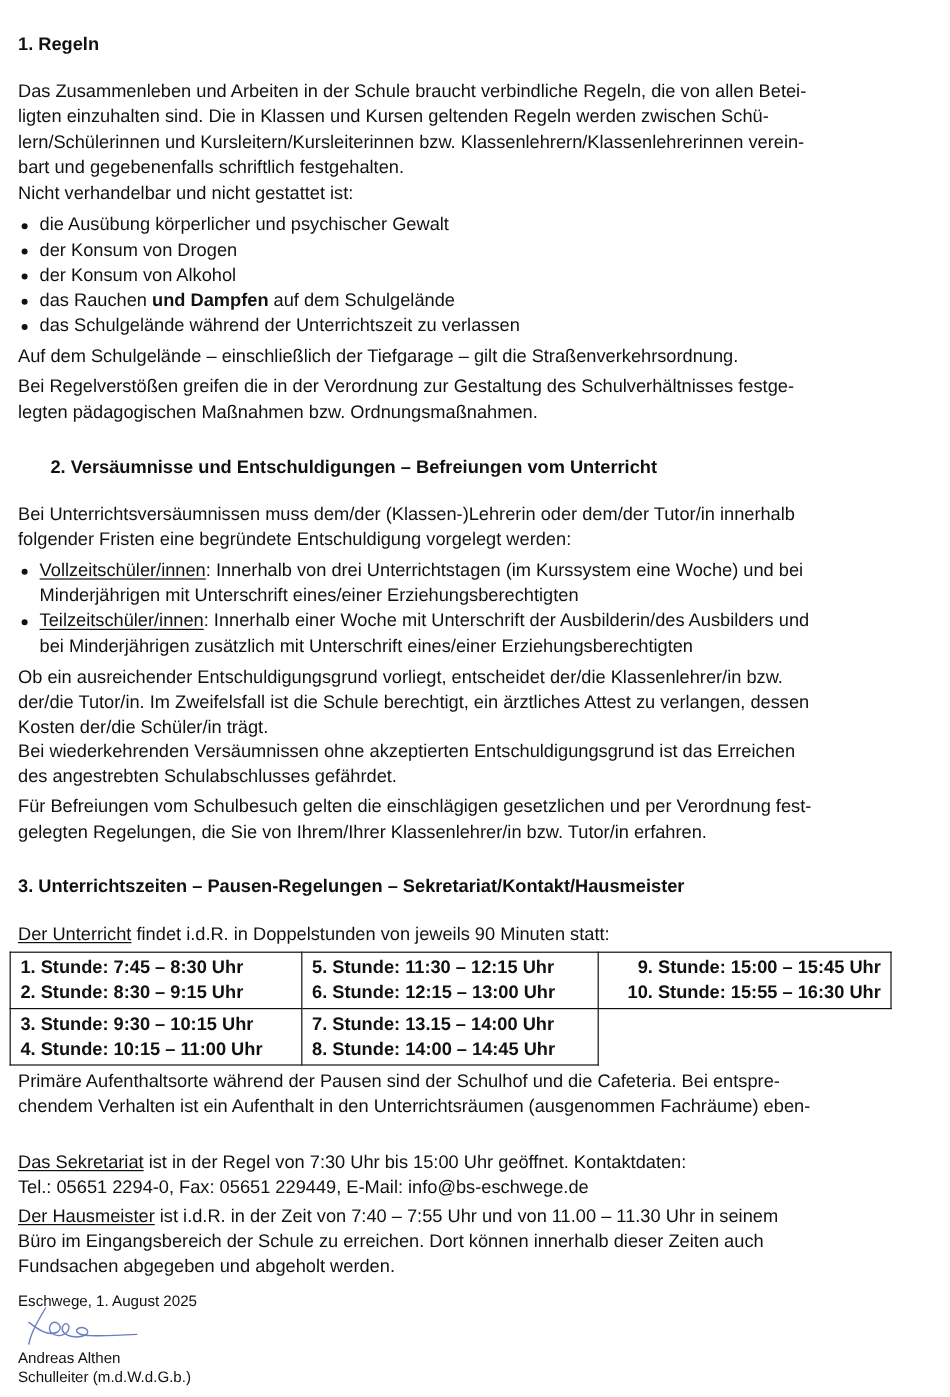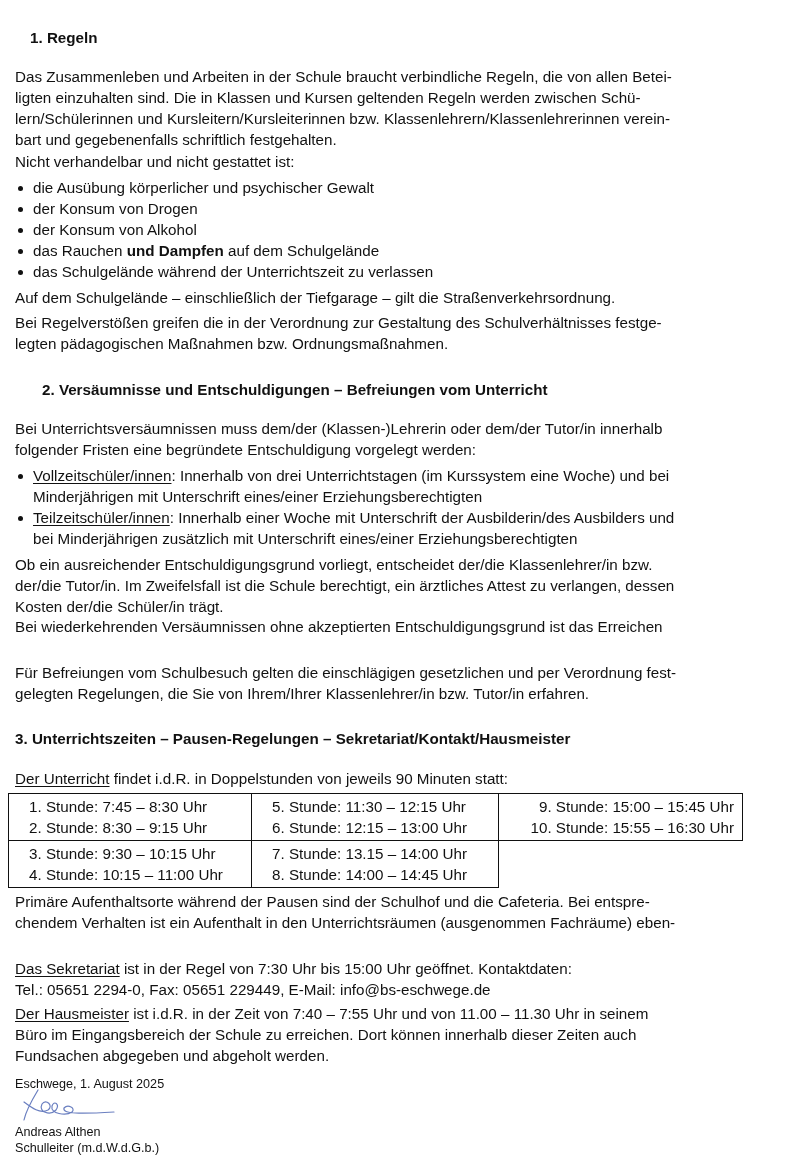--- a/index.html
+++ b/index.html
@@ -22,39 +22,40 @@
     .bullets li::before {
       content: ""; position: absolute; left: 3px; top: 9px;
       width: 5px; height: 5px; border-radius: 50%; background: #111;
     }
     table.times {
       position: absolute; left: 8px; top: 793px;
       border-collapse: collapse;
     }
     table.times td {
       border: 1px solid #111;
-      padding: 2px 8px 2px 20px;
+      padding: 2px 8px 2px 8px;
       vertical-align: top;
       white-space: nowrap;
       line-height: 21px;
       height: 47px;
+      font-weight: bold;
     }
     table.times td.c1 { width: 243px; }
     table.times td.c2 { width: 247px; }
     table.times td.c3 { width: 244px; text-align: right; }
     table.times td.empty { border: none; border-left: 1px solid #111; }
     .small { font-size: 12.6px; line-height: 16px; }
     .sig { position: absolute; left: 10px; top: 1086px; }
   </style>
 </head>
 <body>
 
 <div class="page">
 
-  <div class="h" style="top:27px;margin-left:15px;">1. Regeln</div>
+  <div class="h" style="top:27px;">1. Regeln</div>
 
   <div class="blk" style="top:66px;">
     <span class="line">Das Zusammenleben und Arbeiten in der Schule braucht verbindliche Regeln, die von allen Betei-</span>
     <span class="line">ligten einzuhalten sind. Die in Klassen und Kursen geltenden Regeln werden zwischen Schü-</span>
     <span class="line">lern/Schülerinnen und Kursleitern/Kursleiterinnen bzw. Klassenlehrern/Klassenlehrerinnen verein-</span>
     <span class="line">bart und gegebenenfalls schriftlich festgehalten.</span>
   </div>
 
   <div class="blk" style="top:151px;">Nicht verhandelbar und nicht gestattet ist:</div>
 
@@ -92,20 +93,21 @@
   </ul>
 
   <div class="blk" style="top:554px;">
     <span class="line">Ob ein ausreichender Entschuldigungsgrund vorliegt, entscheidet der/die Klassenlehrer/in bzw.</span>
     <span class="line">der/die Tutor/in. Im Zweifelsfall ist die Schule berechtigt, ein ärztliches Attest zu verlangen, dessen</span>
     <span class="line">Kosten der/die Schüler/in trägt.</span>
   </div>
 
   <div class="blk" style="top:616px;">
     <span class="line">Bei wiederkehrenden Versäumnissen ohne akzeptierten Entschuldigungsgrund ist das Erreichen</span>
+    <span class="line">des angestrebten Schulabschlusses gefährdet.</span>
   </div>
 
   <div class="blk" style="top:662px;">
     <span class="line">Für Befreiungen vom Schulbesuch gelten die einschlägigen gesetzlichen und per Verordnung fest-</span>
     <span class="line">gelegten Regelungen, die Sie von Ihrem/Ihrer Klassenlehrer/in bzw. Tutor/in erfahren.</span>
   </div>
 
   <div class="h" style="top:728px;">3. Unterrichtszeiten – Pausen-Regelungen – Sekretariat/Kontakt/Hausmeister</div>
 
   <div class="blk" style="top:768px;">

